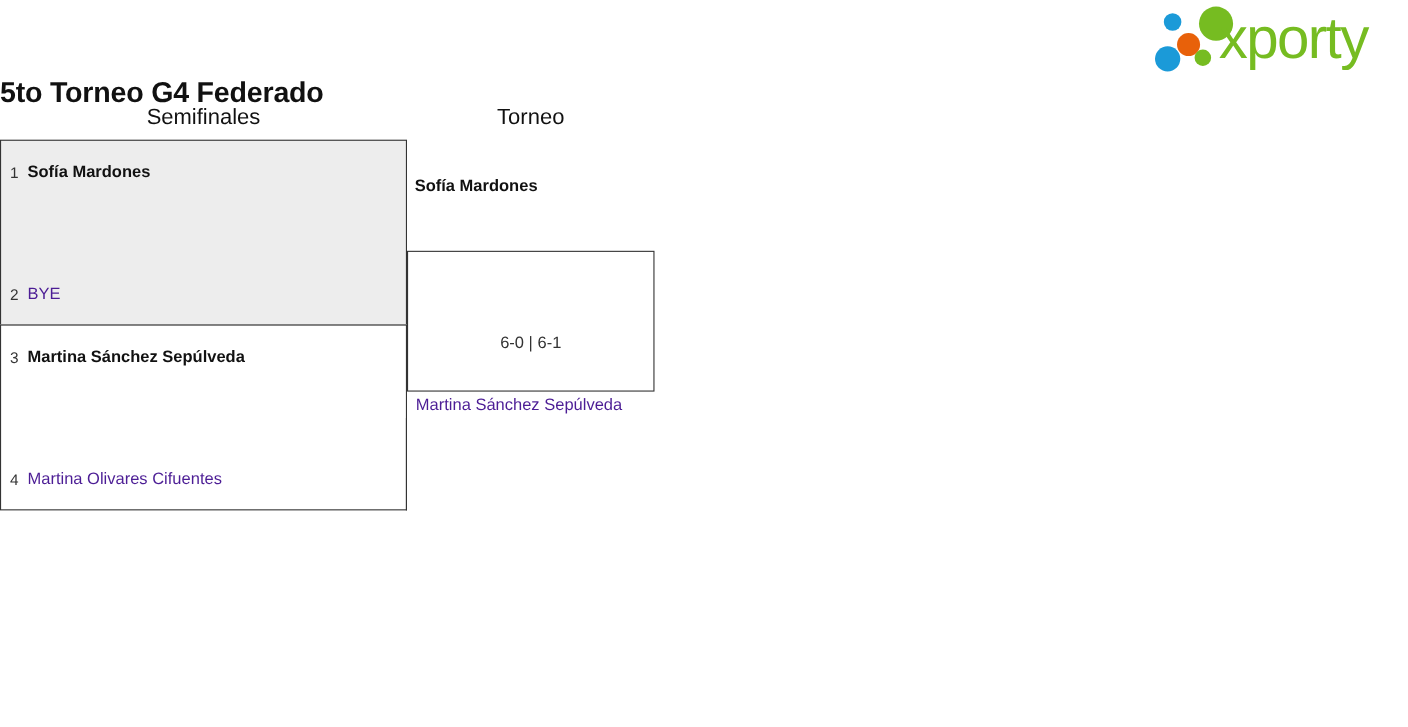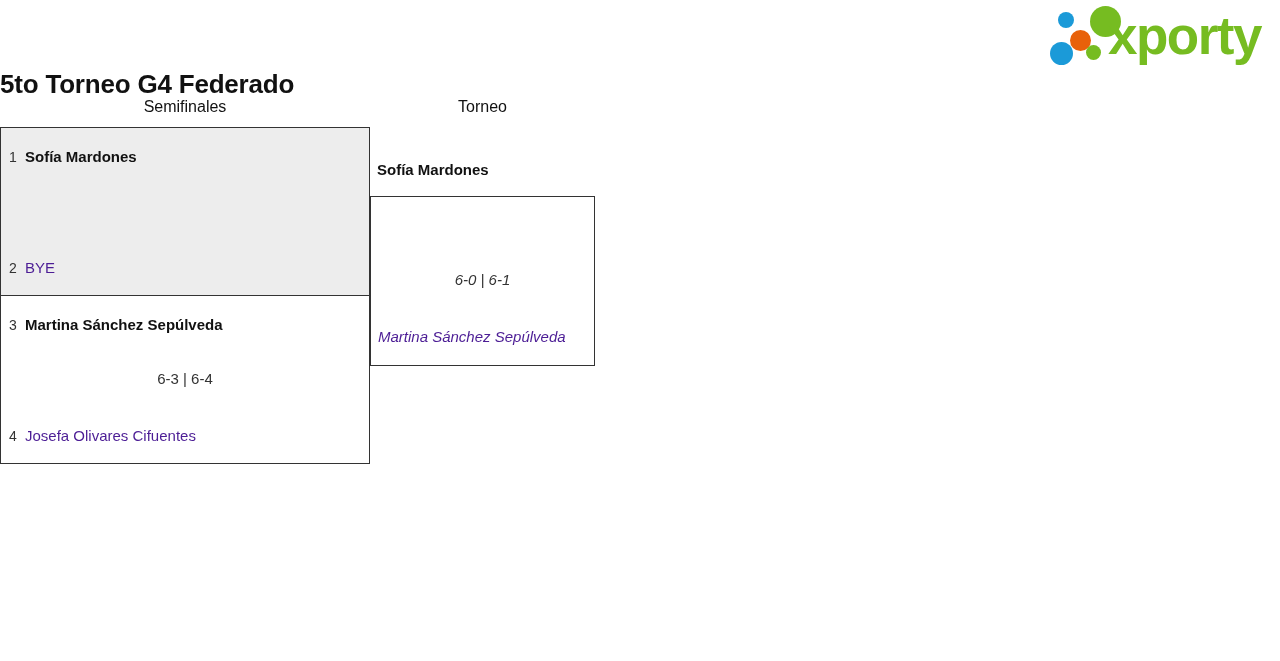--- a/index.html
+++ b/index.html
@@ -57,50 +57,50 @@
   #logo-dot-blue-top   { left: 10px; top: 8px;  width: 16px; height: 16px; background: #1b9ad8; }
   #logo-dot-orange     { left: 22px; top: 26px; width: 21px; height: 21px; background: #e8610a; }
   #logo-dot-green-big  { left: 42px; top: 2px;  width: 31px; height: 31px; background: #76bc21; }
   #logo-dot-blue-big   { left: 2px;  top: 38px; width: 23px; height: 23px; background: #1b9ad8; }
   #logo-dot-green-small{ left: 38px; top: 41px; width: 15px; height: 15px; background: #76bc21; }
   #logo-wordmark {
     position: absolute;
     left: 60px;
     top: 1px;
     font-size: 53px;
-    font-weight: bold;
+    font-weight: normal;
     line-height: 62px;
     letter-spacing: -1.5px;
     color: #76bc21;
   }
 
   
   .round-heading {
     position: absolute;
     top: 97px;
-    font-size: 16px;
+    font-size: 20px;
     line-height: 20px;
     color: #111111;
     text-align: center;
   }
   #round-heading-semifinales { left: 0px;   width: 370px; }
   #round-heading-final       { left: 370px; width: 225px; }
 
   
   .match-box {
     position: absolute;
     box-sizing: border-box;
     border: 1px solid #333333;
     background: #ffffff;
   }
   .match-box.is-highlighted { background: #ededed; }
 
   #match-semifinal-1 { left: 0px; top: 127px;  width: 370px; height: 169px; }
   #match-semifinal-2 { left: 0px; top: 295px;  width: 370px; height: 169px; }
-  #match-final       { left: 370px; top: 196px; width: 225px; height: 170px; font-style: italic; }
+  #match-final       { left: 370px; top: 228px; width: 225px; height: 128px; }
 
   .competitor-row {
     position: absolute;
     left: 0;
     width: 100%;
     height: 22px;
     display: flex;
     align-items: center;
     font-size: 15px;
     line-height: 22px;
@@ -197,24 +197,23 @@
     <span class="seed">2</span>
     <span class="competitor-name">BYE</span>
   </div>
 </div>
 
 <div class="match-box" id="match-semifinal-2">
   <div class="competitor-row row-top">
     <span class="seed">3</span>
     <span class="competitor-name is-winner">Martina Sánchez Sepúlveda</span>
   </div>
-  <div class="match-score">6-3 | 6-4</div>
   <div class="competitor-row row-bottom">
     <span class="seed">4</span>
-    <span class="competitor-name">Josefa Olivares Cifuentes</span>
+    <span class="competitor-name">Martina Olivares Cifuentes</span>
   </div>
 </div>
 
 <div id="final-winner-label">Sofía Mardones</div>
 
 <div class="match-box" id="match-final">
 
   <div class="match-score">6-0 | 6-1</div>
   <div class="competitor-row row-bottom">
     <span class="competitor-name no-seed">Martina Sánchez Sepúlveda</span>

